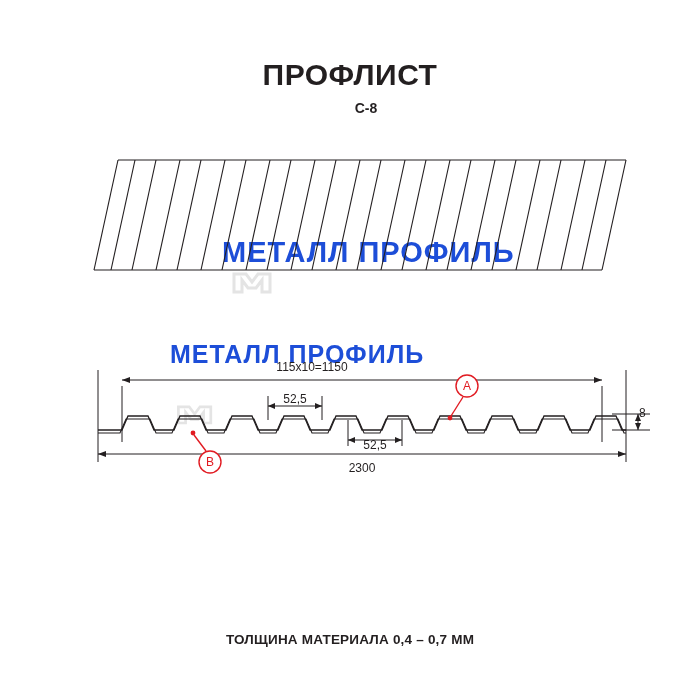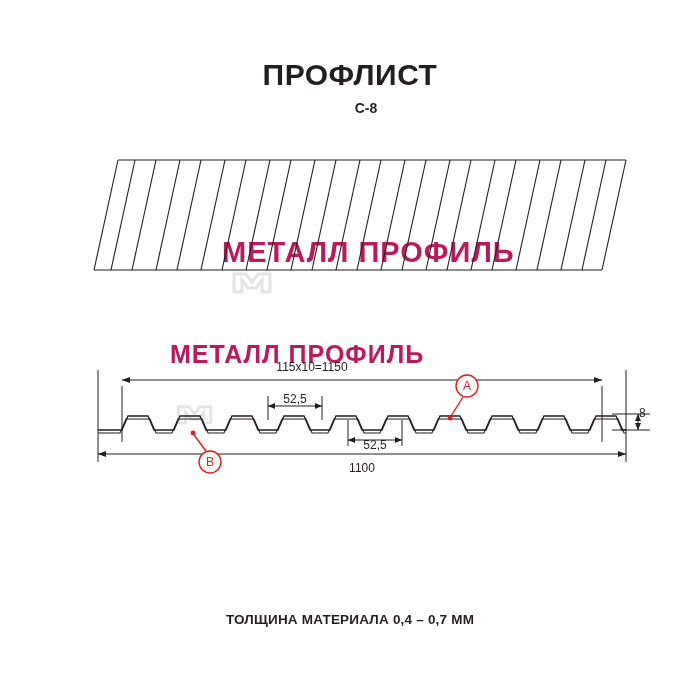--- a/index.html
+++ b/index.html
@@ -37,21 +37,21 @@
     top: 100px;
     left: 16px;
     width: 700px;
     text-align: center;
     font-size: 14px;
     font-weight: bold;
     color: #231f20;
   }
   .footer-note {
     position: absolute;
-    top: 612px;
+    top: 632px;
     left: 0;
     width: 700px;
     text-align: center;
     font-size: 13.5px;
     font-weight: bold;
     letter-spacing: 0.2px;
     color: #231f20;
   }
   .persp {
     position: absolute;
@@ -64,21 +64,21 @@
     position: absolute;
     left: 60px;
     top: 350px;
     width: 600px;
     height: 140px;
   }
   .watermark {
     position: absolute;
     pointer-events: none;
     user-select: none;
-    color: #be185d;
+    color: #1d4ed8;
     font-weight: bold;
     white-space: nowrap;
   }
   .wm1 {
     left: 222px;
     top: 236px;
     font-size: 29px;
     letter-spacing: 1px;
   }
   .wm2 {
@@ -225,20 +225,20 @@
 
     <g>
       <circle cx="150" cy="112" r="11" fill="#ffffff" stroke="#e11b22" stroke-width="1.4"></circle>
       <text class="callout-letter" x="150" y="116" text-anchor="middle">B</text>
       <line x1="146" y1="101" x2="134" y2="85" stroke="#e11b22" stroke-width="1.4"></line>
       <circle cx="133" cy="83" r="2.4" fill="#e11b22"></circle>
     </g>
   </svg>
 
   <div class="dim-label" style="left:312px; top:360px; transform:translateX(-50%);">115х10=1150</div>
-  <div class="dim-label" style="left:362px; top:461px; transform:translateX(-50%);">1100</div>
+  <div class="dim-label" style="left:362px; top:461px; transform:translateX(-50%);">2300</div>
   <div class="dim-label" style="left:295px; top:392px; transform:translateX(-50%);">52,5</div>
   <div class="dim-label" style="left:375px; top:438px; transform:translateX(-50%);">52,5</div>
   <div class="dim-label" style="left:639px; top:406px;">8</div>
 
   <div class="footer-note">ТОЛЩИНА МАТЕРИАЛА 0,4 – 0,7 ММ</div>
 
 </div>
 
 </body></html>

